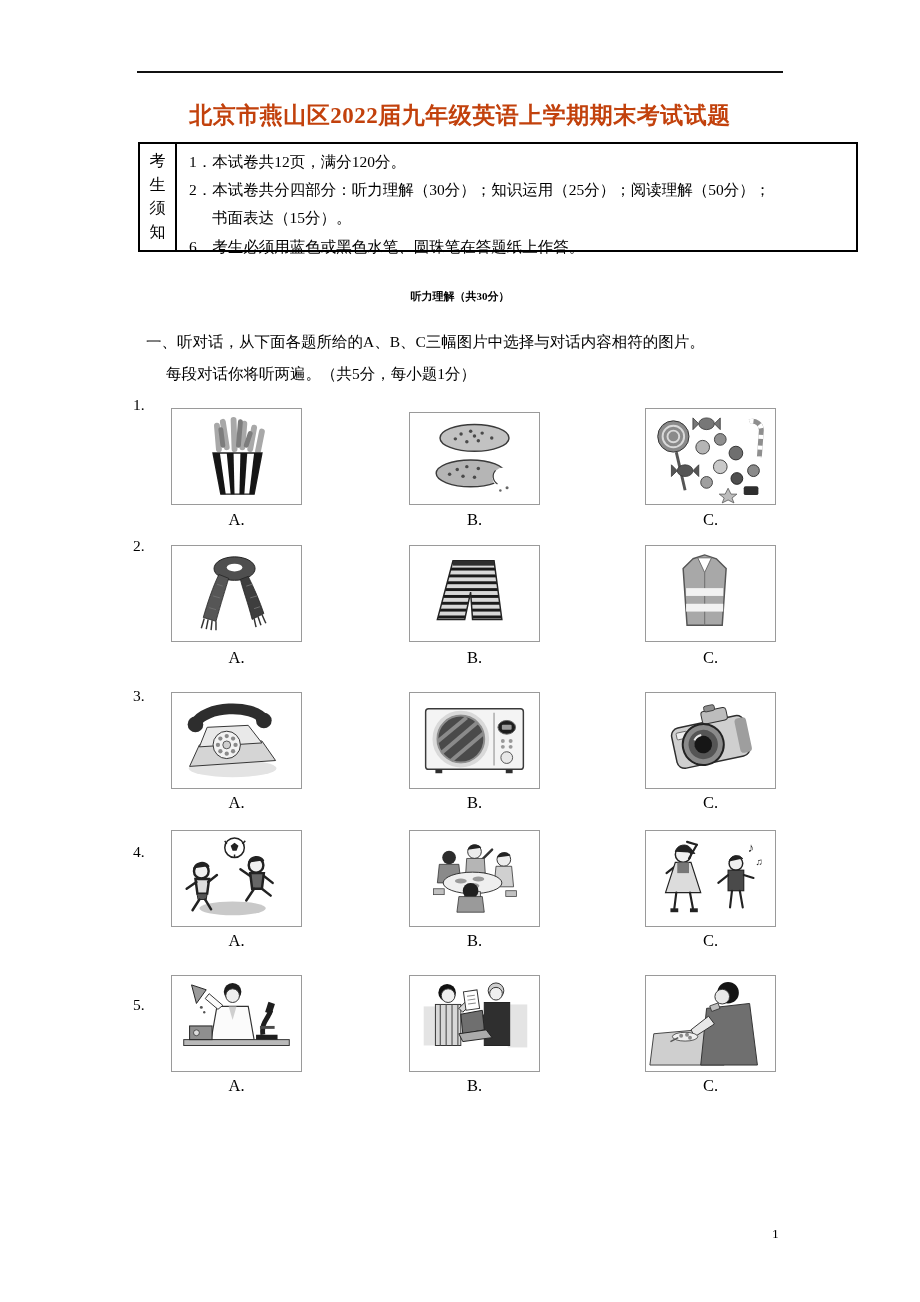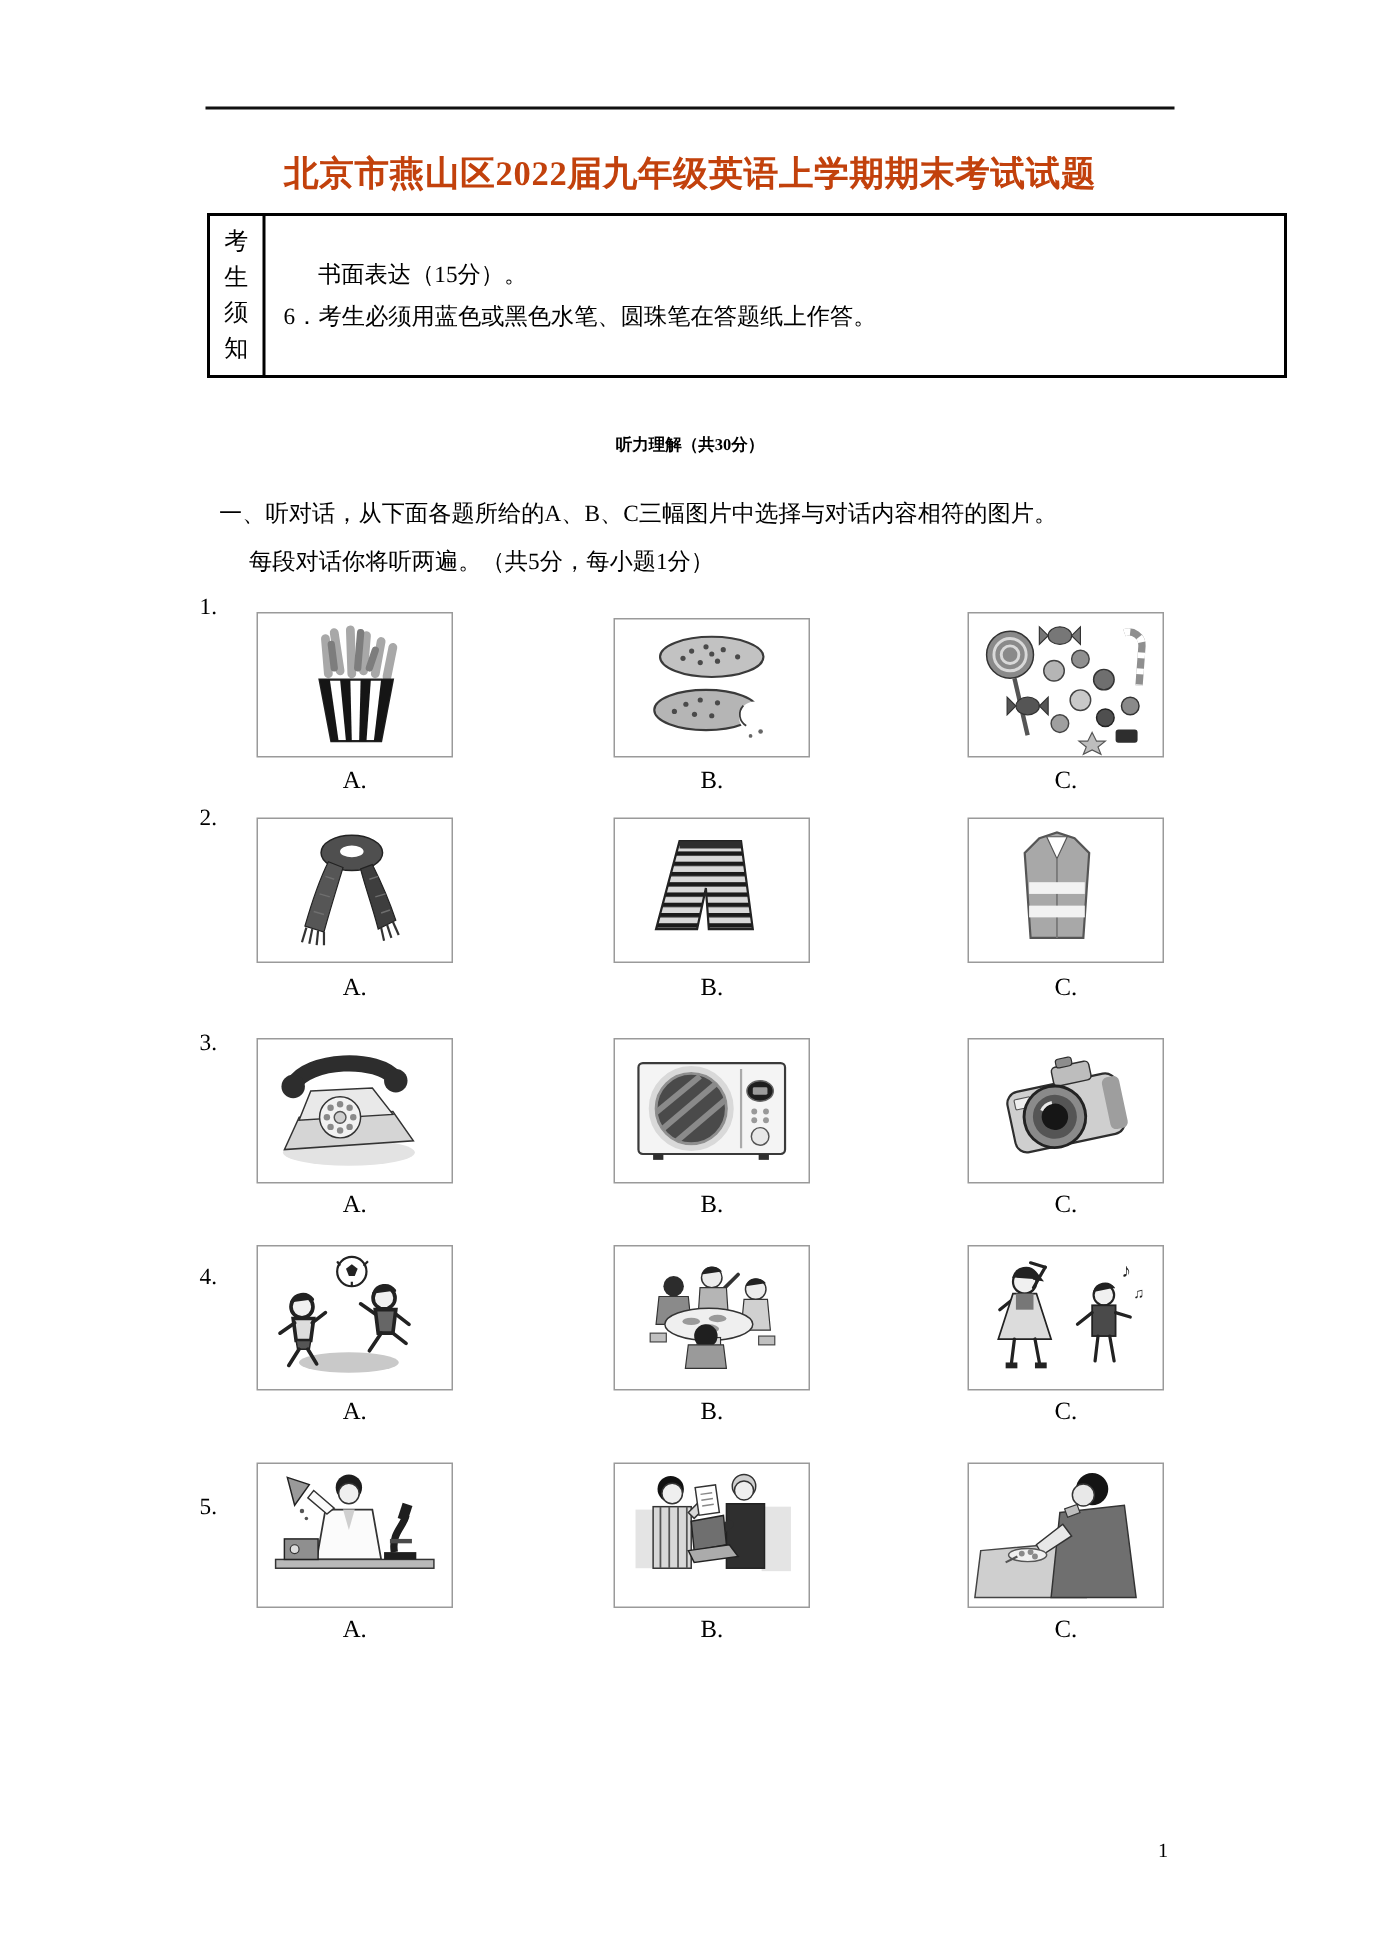--- a/index.html
+++ b/index.html
@@ -7,21 +7,21 @@
         font-family:"Liberation Serif","DejaVu Serif",serif;color:#000;}
   .abs{position:absolute;}
   .top-rule{left:137px;top:71px;width:646px;height:2px;background:#111;}
   .title{left:137px;top:100px;width:646px;text-align:center;font-size:23px;font-weight:bold;
          color:#c2410c;letter-spacing:0.5px;white-space:nowrap;}
   .notice{left:138px;top:142px;width:720px;height:110px;border:2px solid #000;display:flex;box-sizing:border-box;}
   .notice-label{width:37px;border-right:2px solid #000;display:flex;flex-direction:column;
                 justify-content:space-between;align-items:center;font-size:16px;padding:7px 0;box-sizing:border-box;}
   .notice-body{flex:1;padding:4px 0 0 12px;font-size:15.5px;}
   .notice-line{line-height:28.2px;white-space:nowrap;}
-  .notice-line.indent{padding-left:23px;margin-top:22px;}
+  .notice-line.indent{padding-left:23px;}
   .section-heading{left:137px;top:289px;width:646px;text-align:center;font-size:11px;font-weight:bold;}
   .instr{font-size:15.5px;white-space:nowrap;}
   .qnum{font-size:15.5px;}
   .img-box{position:absolute;width:131px;height:97px;border:1px solid #9a9a9a;background:#fff;box-sizing:border-box;}
   .img-box svg{width:100%;height:100%;display:block;}
   .opt-label{position:absolute;width:131px;text-align:center;font-size:16.5px;}
   .pagenum{left:772px;top:1226px;font-size:13.5px;}
 </style>
 </head>
 <body>
@@ -33,20 +33,22 @@
   <div class="abs title">北京市燕山区2022届九年级英语上学期期末考试试题</div>
 
   <div class="abs notice">
     <div class="notice-label">
       <span>考</span>
       <span>生</span>
       <span>须</span>
       <span>知</span>
     </div>
     <div class="notice-body">
+      <div class="notice-line">1．本试卷共12页，满分120分。</div>
+      <div class="notice-line">2．本试卷共分四部分：听力理解（30分）；知识运用（25分）；阅读理解（50分）；</div>
       <div class="notice-line indent">书面表达（15分）。</div>
       <div class="notice-line">6．考生必须用蓝色或黑色水笔、圆珠笔在答题纸上作答。</div>
     </div>
   </div>
 
   <div class="abs section-heading">听力理解（共30分）</div>
   <div class="abs instr" style="left:146px;top:332px;">一、听对话，从下面各题所给的A、B、C三幅图片中选择与对话内容相符的图片。</div>
   <div class="abs instr" style="left:166px;top:364px;">每段对话你将听两遍。（共5分，每小题1分）</div>
 
   <span class="abs qnum" style="left:133px;top:396px;">1.</span>

